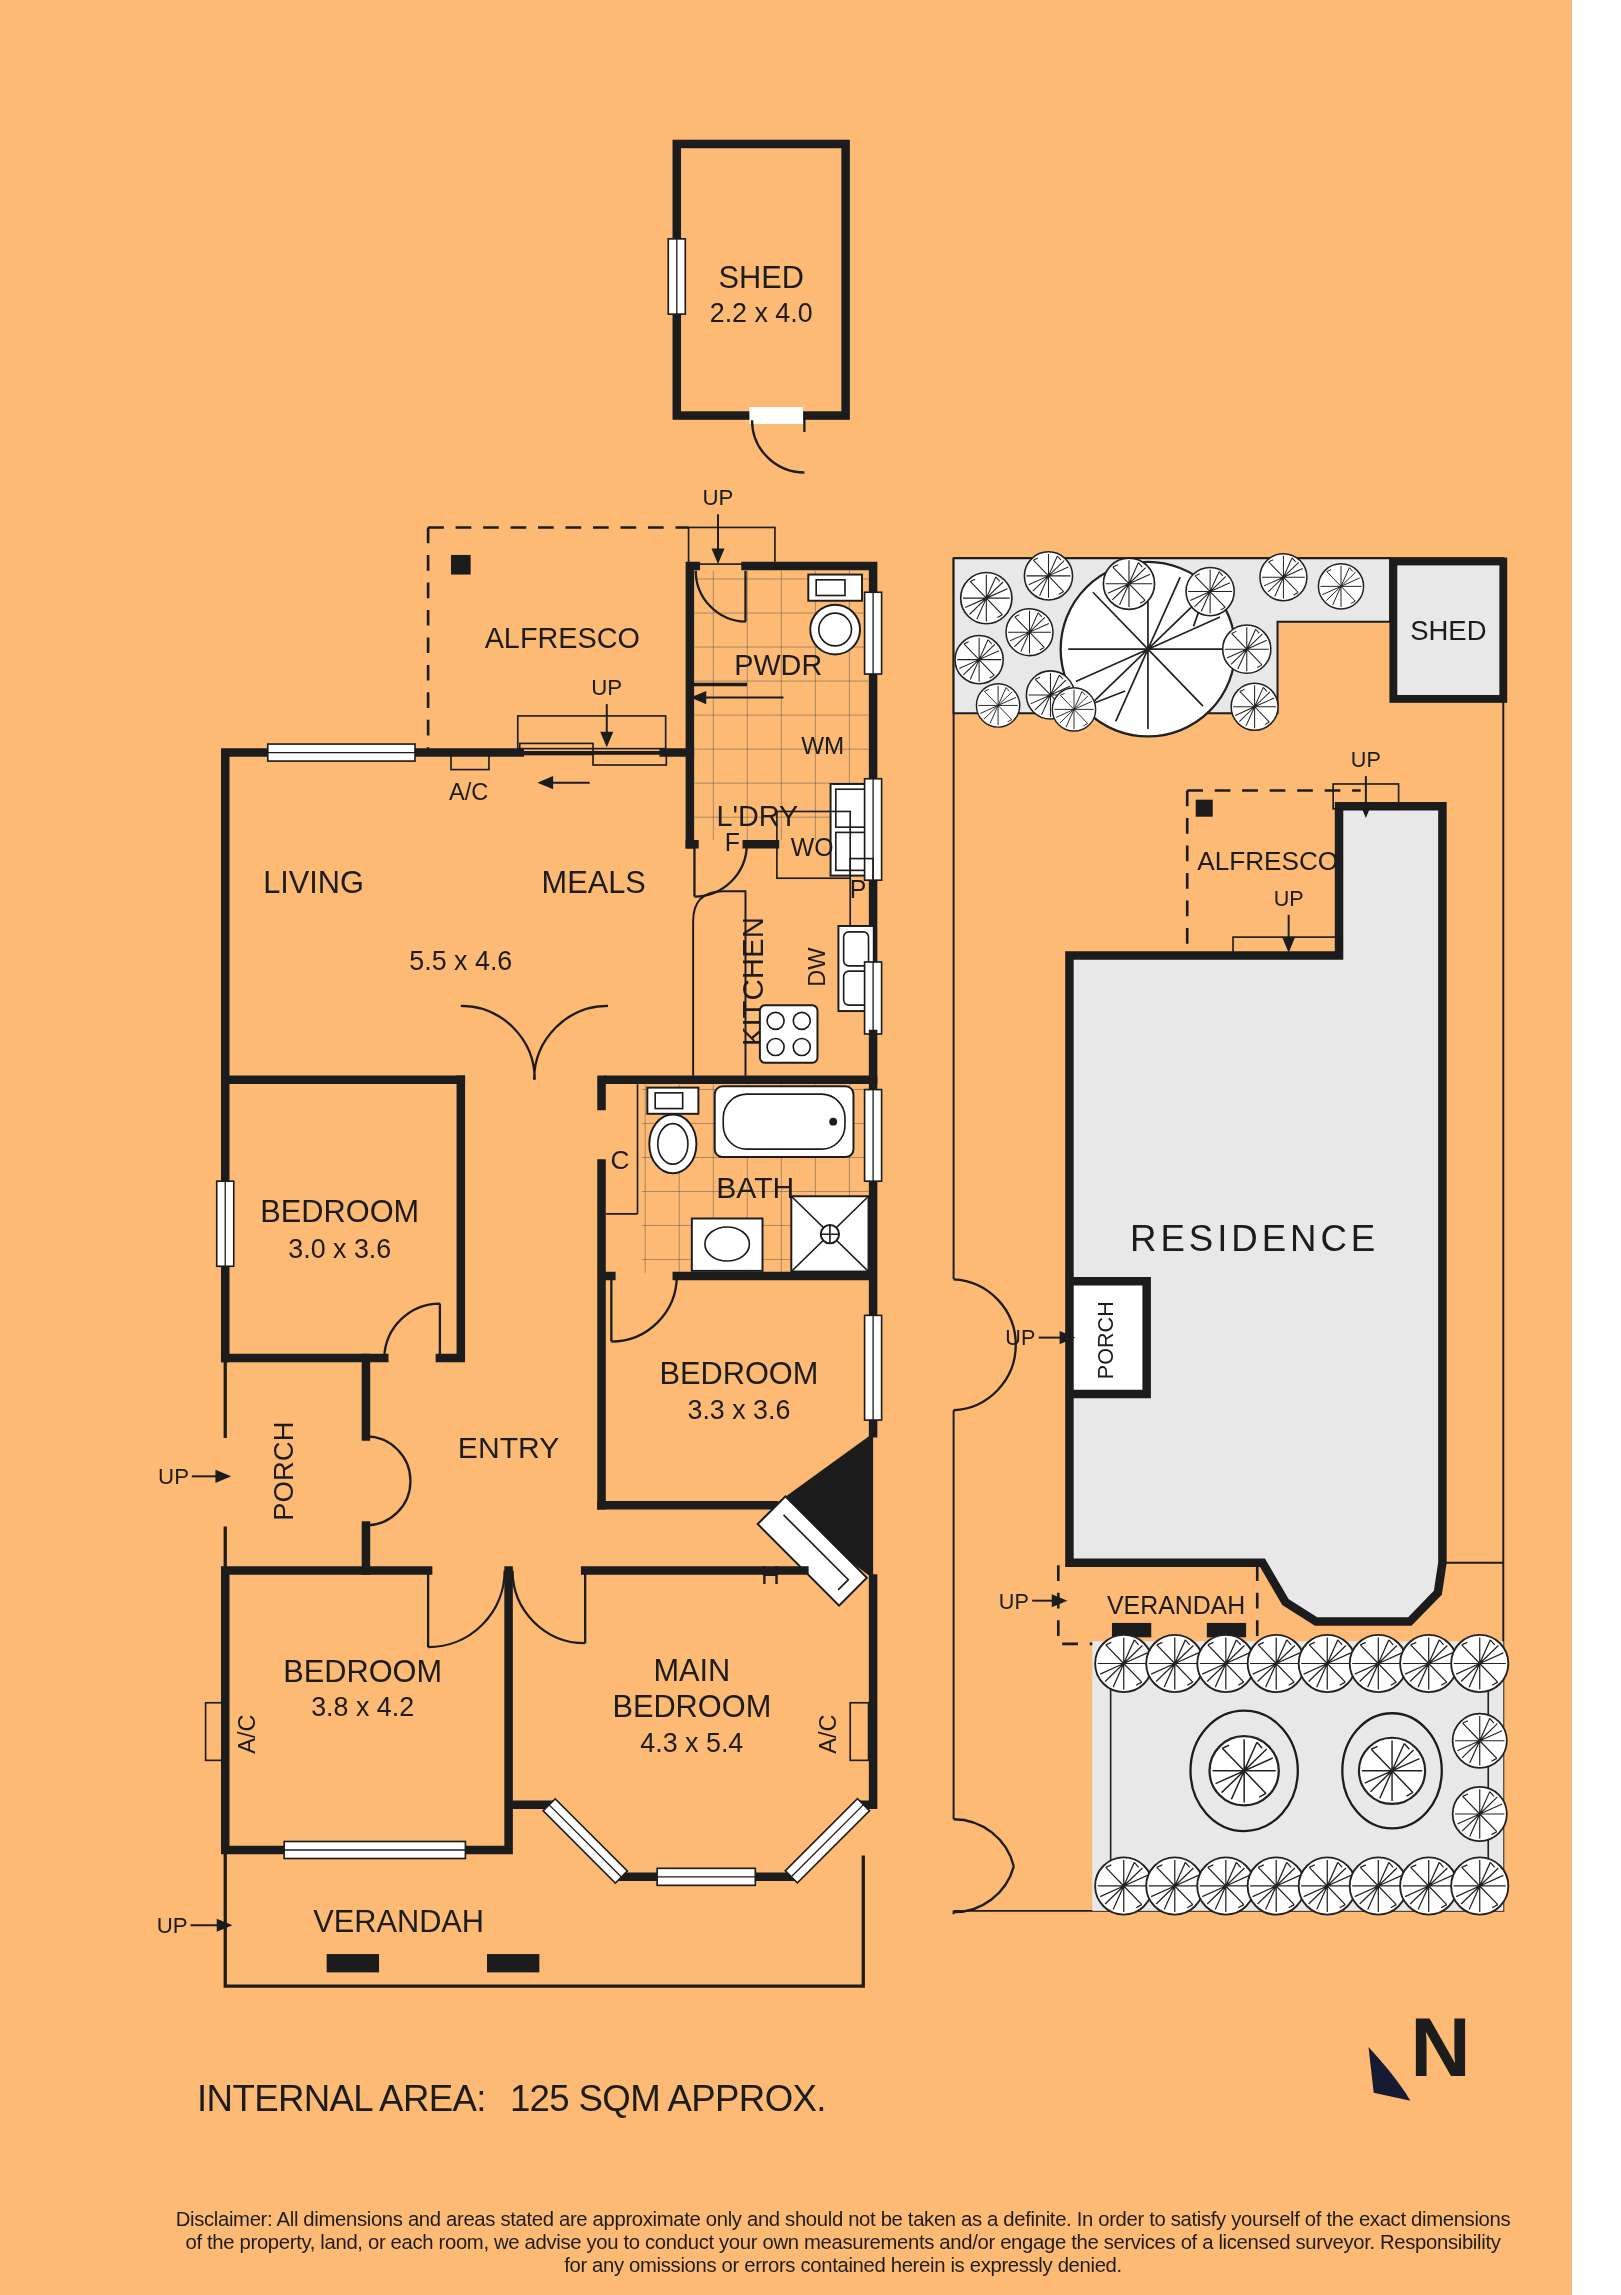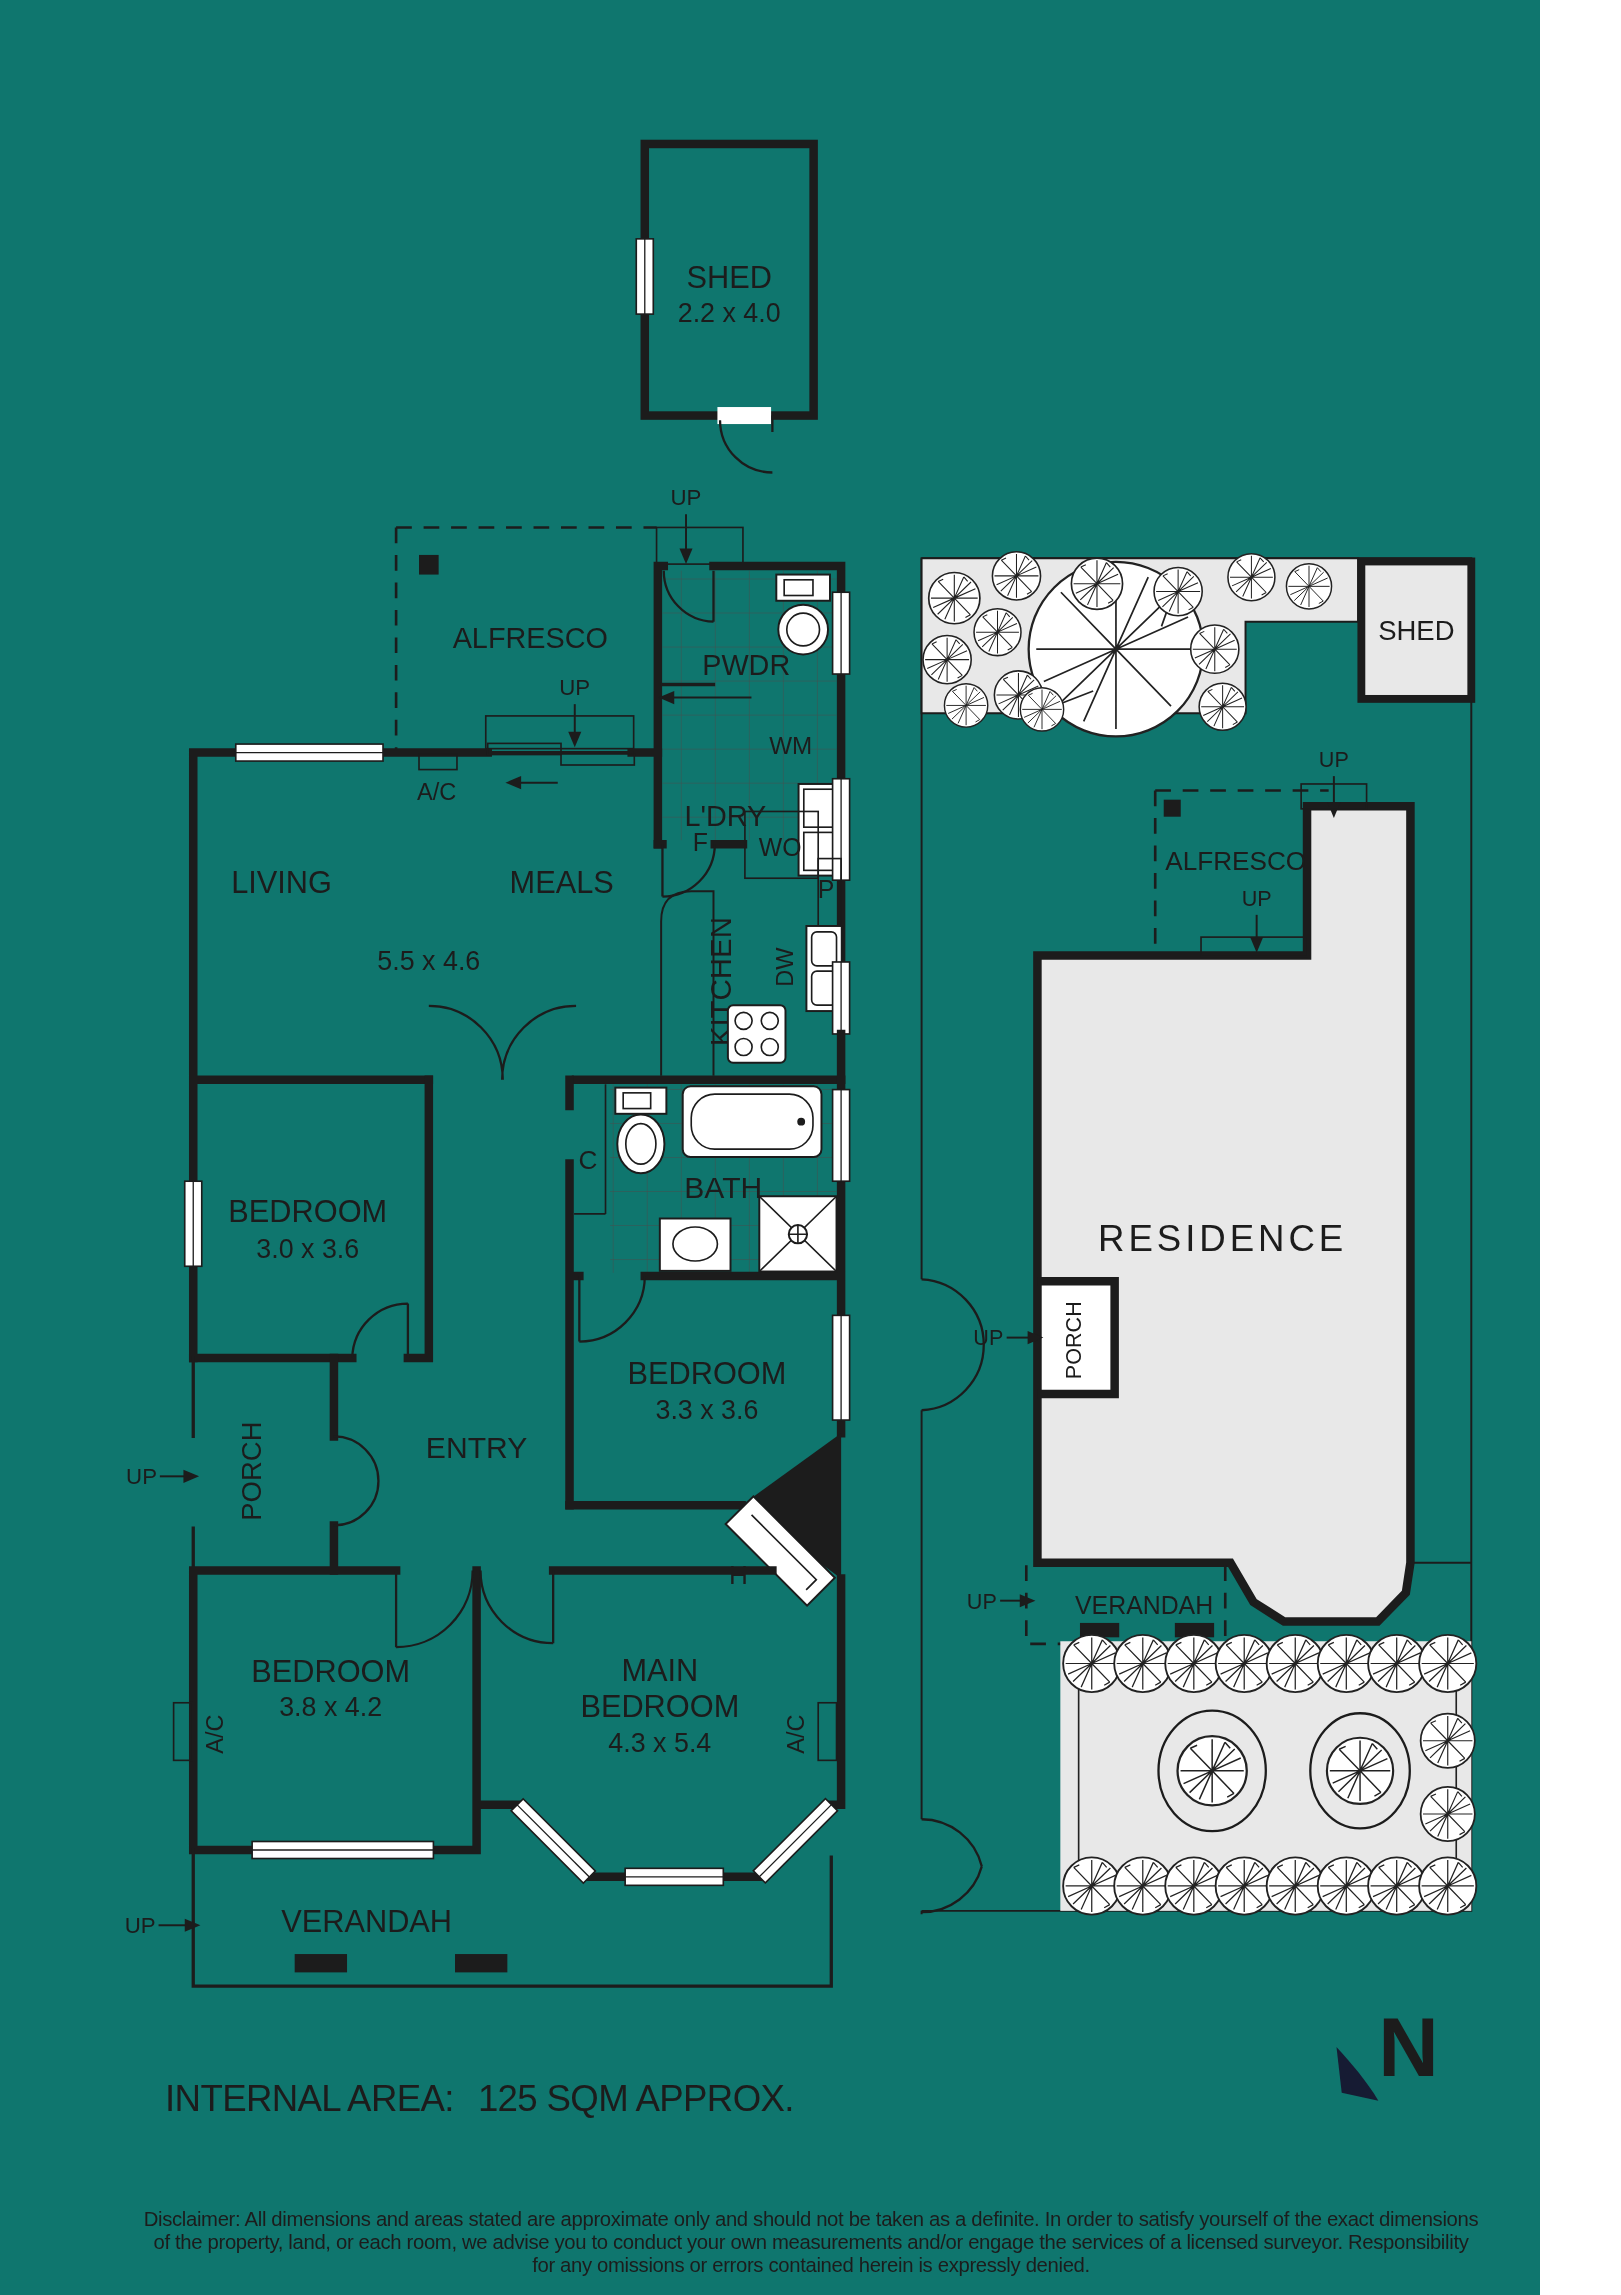--- a/index.html
+++ b/index.html
@@ -1,16 +1,16 @@
 <!DOCTYPE html>
 <html style="font-size:10.5px"><head>
 <meta charset="utf-8">
 <style>
   html,body{margin:0;padding:0;background:#ffffff;}
-  .page{position:relative;width:1540px;height:2295px;background:#0f766e;font-family:"Liberation Sans",sans-serif;}
+  .page{position:relative;width:1540px;height:2295px;background:#fdba74;font-family:"Liberation Sans",sans-serif;padding-left:32px;}
   svg text{font-family:"Liberation Sans",sans-serif;fill:#1c1c1c;}
   .wall{stroke:#1c1c1c;stroke-width:13;fill:none;stroke-linecap:square;}
   .wallthin{stroke:#1c1c1c;stroke-width:5;fill:none;stroke-linecap:square;}
   .line{stroke:#1c1c1c;stroke-width:3;fill:none;}
   .thin{stroke:#1c1c1c;stroke-width:2.5;fill:none;}
   .fix{stroke:#1c1c1c;stroke-width:3;fill:#ffffff;}
   .arc{stroke:#1c1c1c;stroke-width:3.5;fill:none;}
   .dashed{stroke:#1c1c1c;stroke-width:4;fill:none;stroke-dasharray:24 18;}
   .win rect{fill:#ffffff;stroke:#1c1c1c;stroke-width:2.5;}
   .win line{stroke:#1c1c1c;stroke-width:2;}

